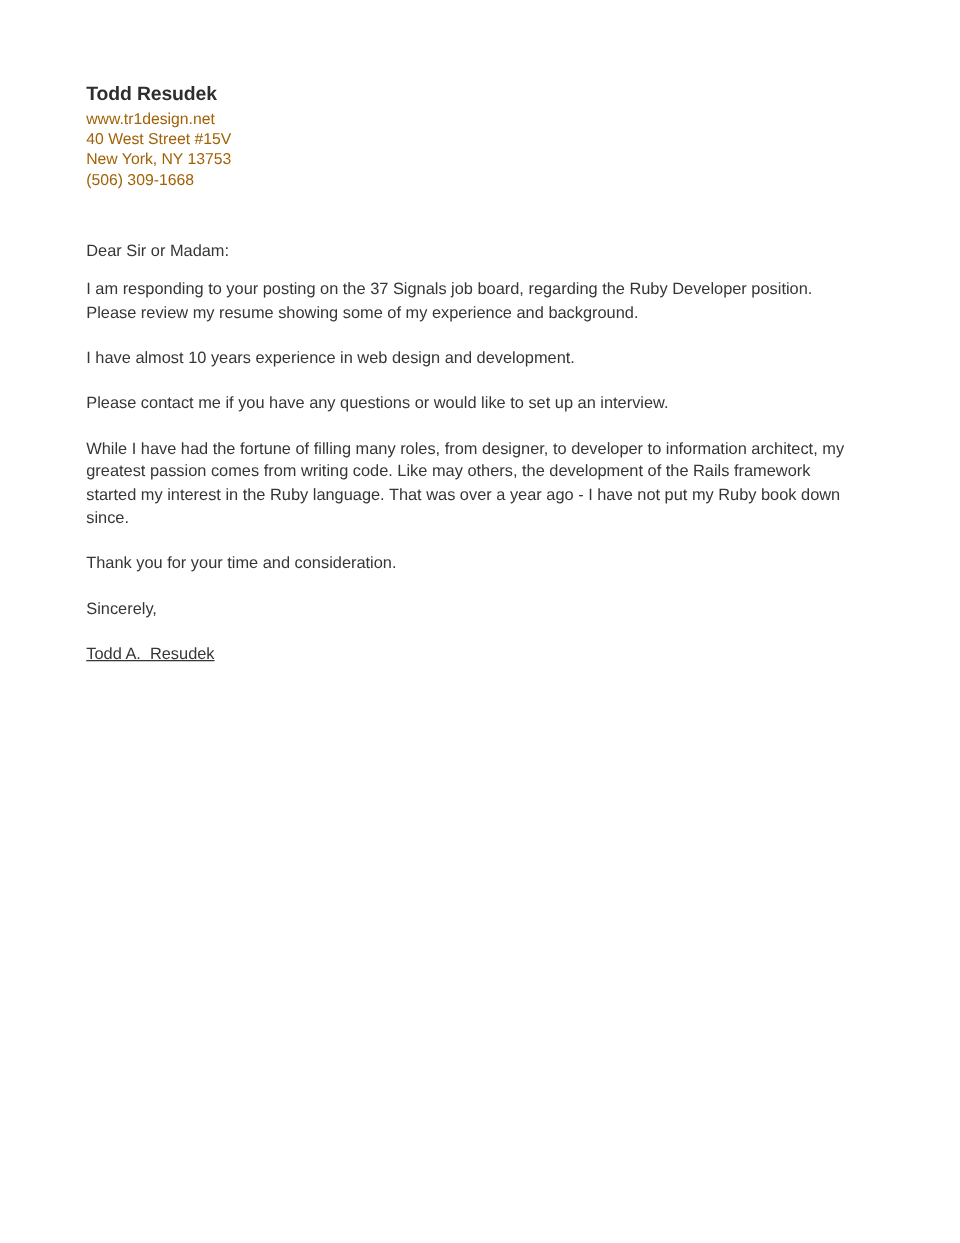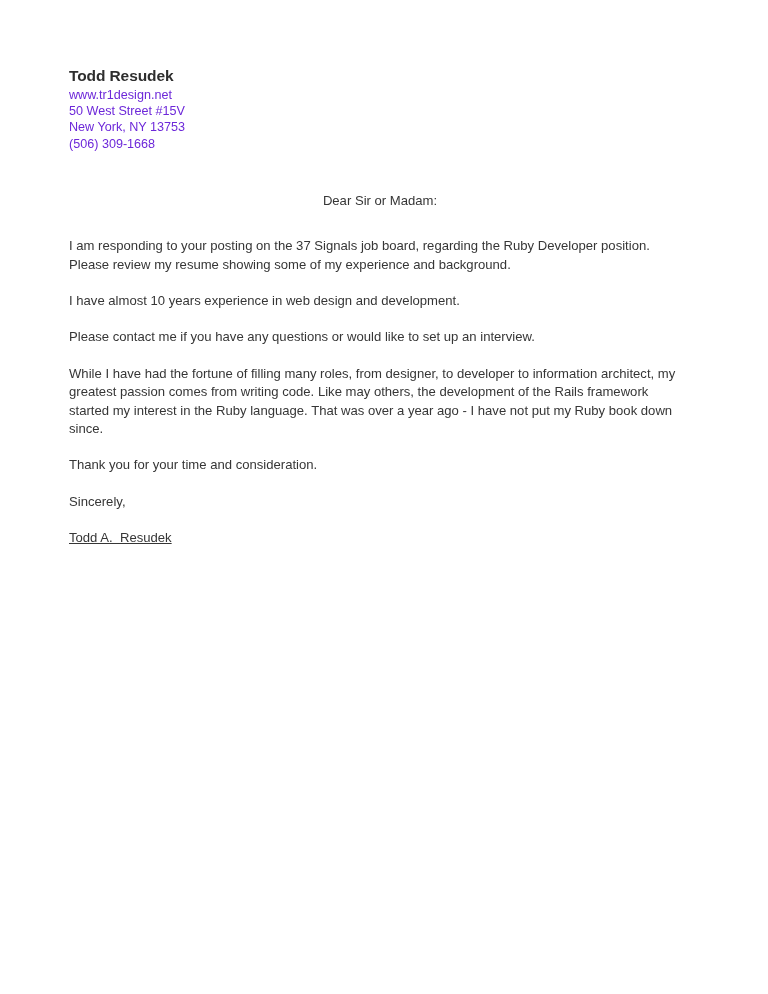--- a/index.html
+++ b/index.html
@@ -36,58 +36,57 @@
     font-size: 15.5px;
     font-weight: bold;
     line-height: 19px;
     color: #2e2e2e;
     letter-spacing: -0.1px;
     margin: 0 0 2px 0;
   }
   .letterhead-line {
     font-size: 12.6px;
     line-height: 16.2px;
-    color: #6d28d9;
+    color: #a16207;
     white-space: pre;
   }
 
   
   .body-block {
     margin-top: 40px;
   }
   .letter-para {
     font-size: 13.1px;
     line-height: 18.4px;
     color: #363636;
     margin: 0 0 18px 0;
     white-space: pre-wrap;
   }
   .letter-para:last-child {
     margin-bottom: 0;
     text-decoration: underline;
   }
   .salutation {
-    margin-bottom: 27px;
-    text-align: center;
+    margin-bottom: 12px;
   }
   .signature-name {
     margin-bottom: 0;
   }
 </style>
 </head>
 <body>
 
 <div class="page">
 
   <div class="letter">
 
     <div class="letterhead">
       <div class="letterhead-name">Todd Resudek</div>
       <div class="letterhead-line">www.tr1design.net</div>
-      <div class="letterhead-line">50 West Street #15V</div>
+      <div class="letterhead-line">40 West Street #15V</div>
       <div class="letterhead-line">New York, NY 13753</div>
       <div class="letterhead-line">(506) 309-1668</div>
     </div>
 
     <div class="body-block">
 
       <p class="letter-para salutation">Dear Sir or Madam:</p>
 
       <p class="letter-para">I am responding to your posting on the 37 Signals job board, regarding the Ruby Developer position.  Please review my resume showing some of my experience and background.</p>
 

